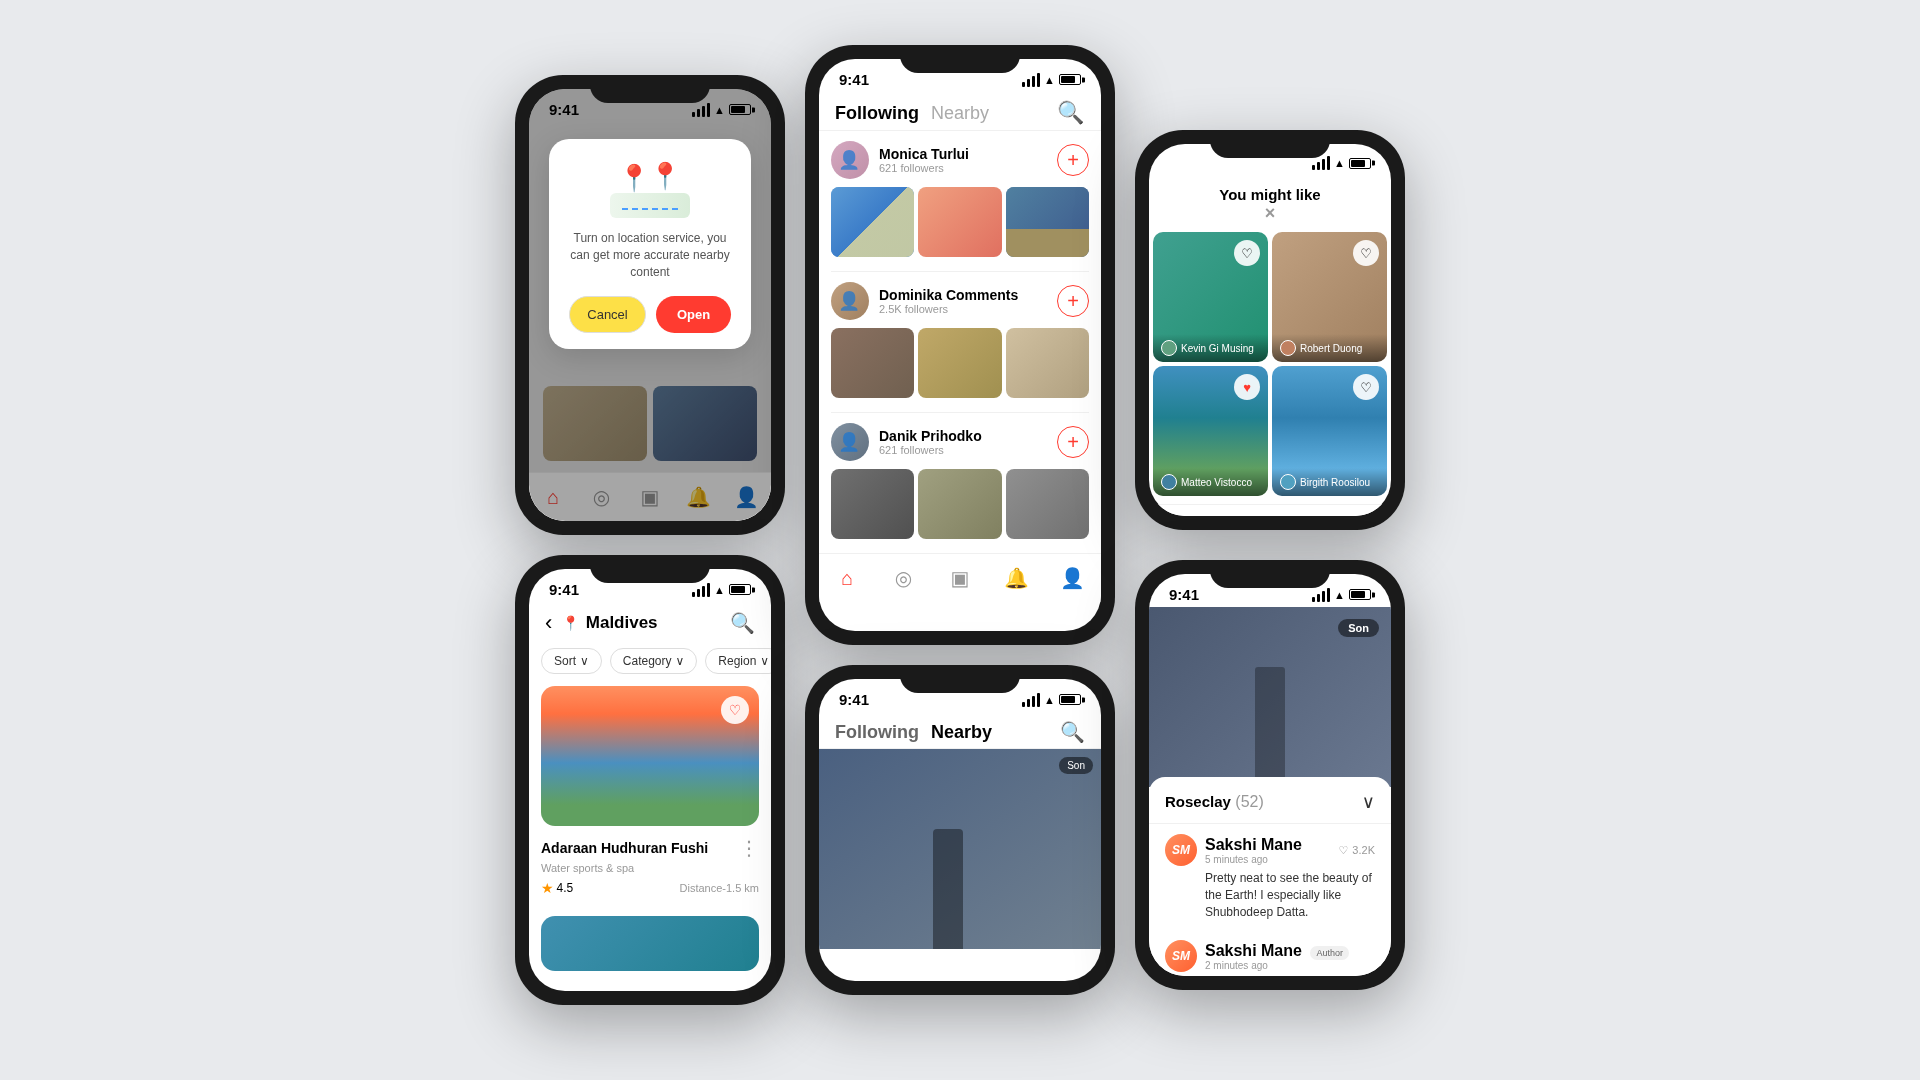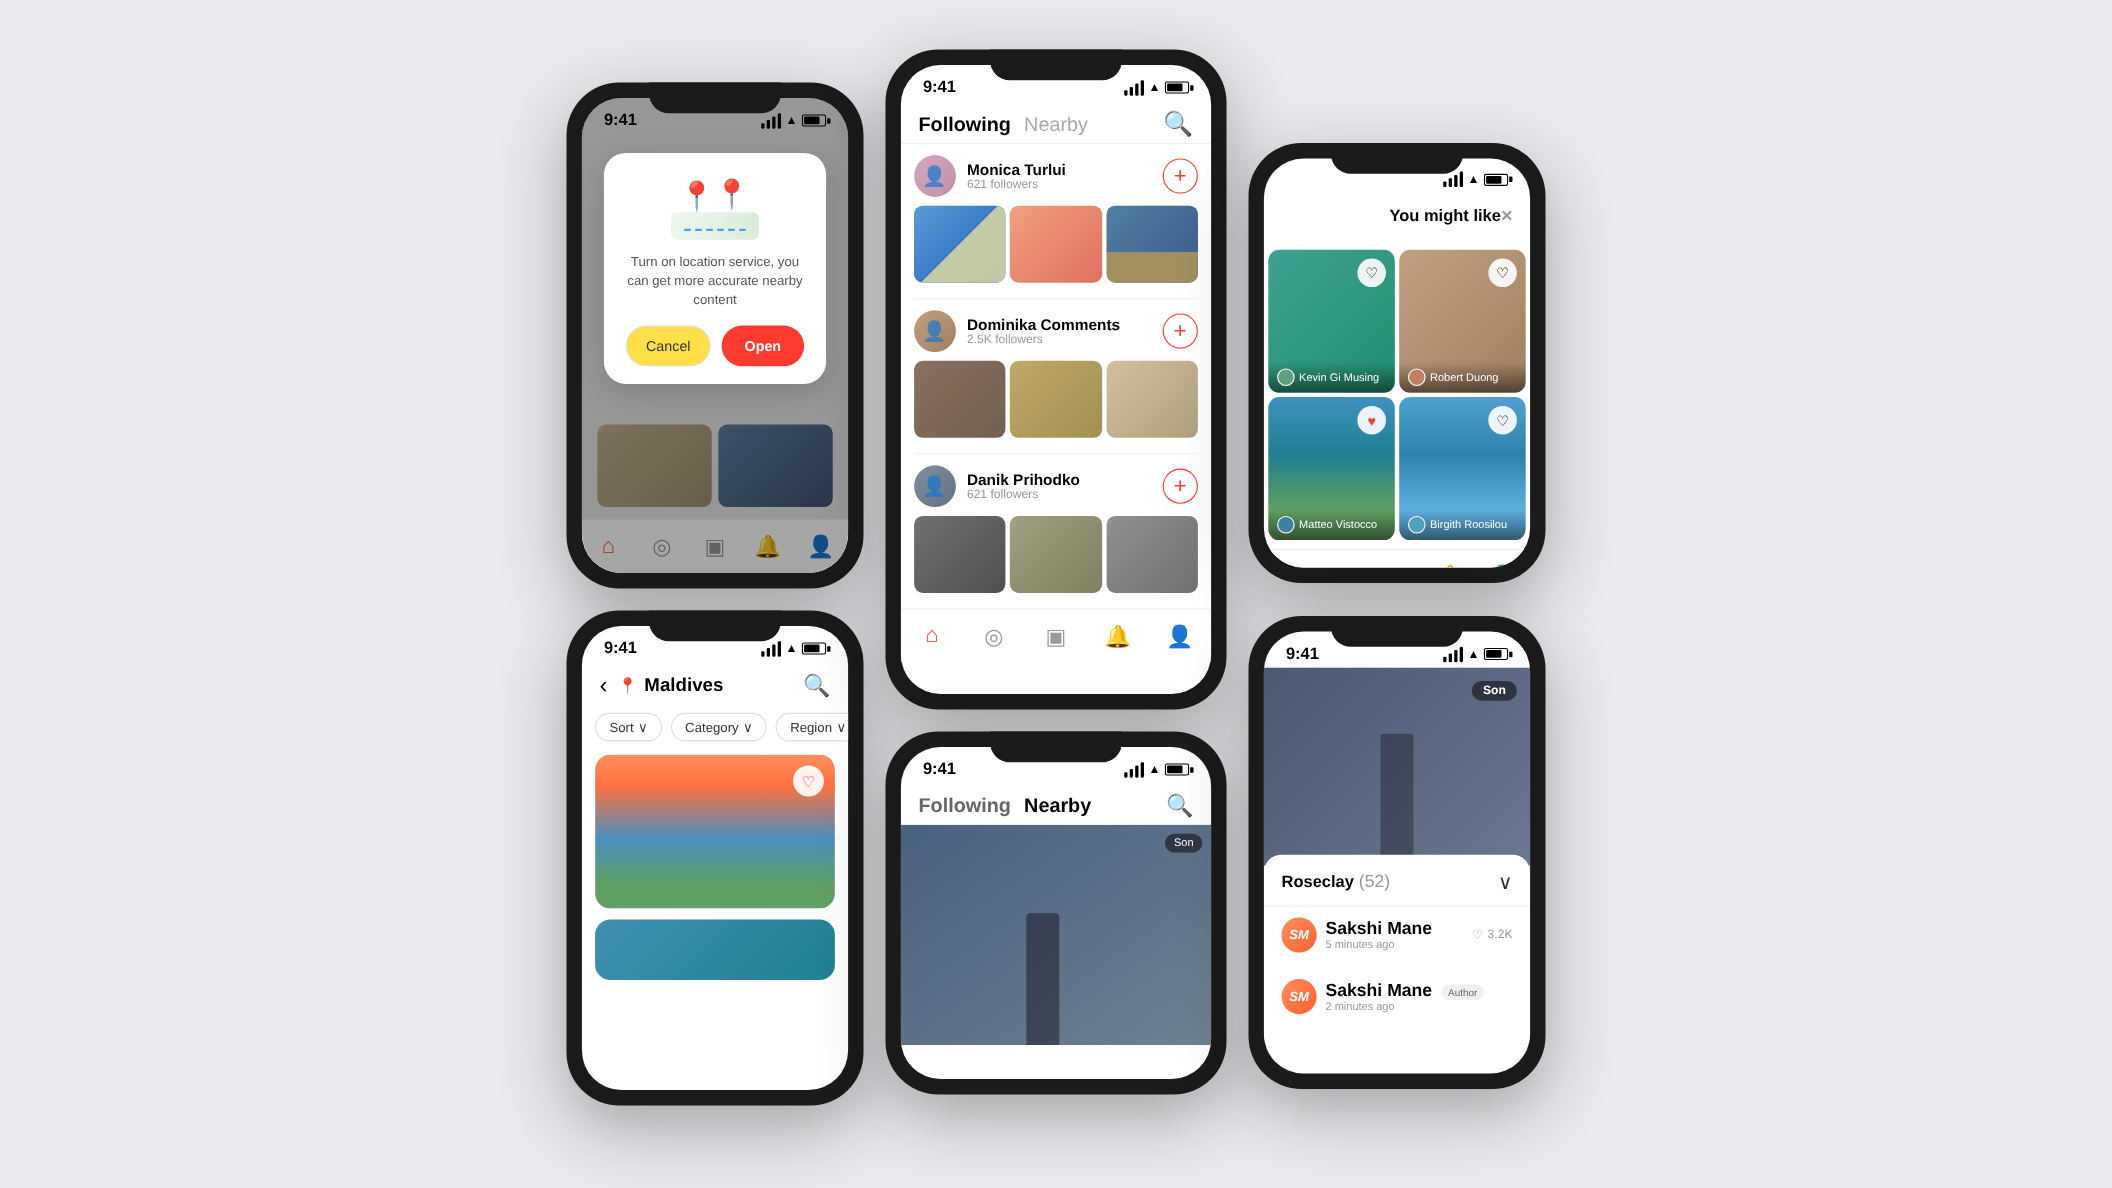--- a/index.html
+++ b/index.html
@@ -189,25 +189,26 @@
       height: 70px;
       border-radius: 8px;
       background: #ddd;
       overflow: hidden;
     }
 
     
     .photo-blue { background: linear-gradient(135deg, #5b9bd5, #3a7bc8); }
     .you-might-like-header {
       display: flex;
-      justify-content: flex-end;
-      align-items: center;
-      padding: 12px 16px 20px;
+      justify-content: flex-start;
+      align-items: center;
+      padding: 12px 16px 8px;
       font-size: 15px;
       font-weight: 600;
+      flex-direction: column;
     }
     .photos-2col {
       display: grid;
       grid-template-columns: 1fr 1fr;
       gap: 4px;
       padding: 0 4px;
     }
     .photo-card {
       position: relative;
       border-radius: 10px;
@@ -494,20 +495,34 @@
             <span>∨</span>
           </div>
         </div>
 
         <div style="margin: 0 12px 10px;">
           <div style="position:relative; border-radius:14px; overflow:hidden;">
             <div class="place-photo" style="background: linear-gradient(to bottom, #ff9060 0%, #ff7040 20%, #4a90c0 55%, #60a060 85%);">
             </div>
             <div class="place-like-btn">♡</div>
           </div>
+          <div class="place-info">
+            <div class="place-name-row">
+              <span class="place-name">Adaraan Hudhuran Fushi</span>
+              <span class="more-btn">⋮</span>
+            </div>
+            <div class="place-type">Water sports &amp; spa</div>
+            <div class="place-meta">
+              <div class="stars">
+                <span class="star-icon">★</span>
+                <span>4.5</span>
+              </div>
+              <span class="distance">Distance-1.5 km</span>
+            </div>
+          </div>
         </div>
 
         <div style="margin: 0 12px; border-radius:14px; overflow:hidden; height:55px; background: linear-gradient(135deg, #4090b0, #208090);">
         </div>
 
       </div>
     </div>
 
   </div>
 
@@ -764,20 +779,21 @@
                 <div>
                   <span class="commenter-name">Sakshi Mane</span>
                   <div class="comment-time">5 minutes ago</div>
                 </div>
               </div>
               <div class="comment-like">
                 <span>♡</span>
                 <span>3.2K</span>
               </div>
             </div>
+            <div class="comment-text">Pretty neat to see the beauty of the Earth! I especially like Shubhodeep Datta.</div>
           </div>
 
           <div class="comment-item">
             <div class="comment-header">
               <div class="commenter-info">
                 <div class="commenter-avatar">SM</div>
                 <div>
                   <span class="commenter-name">Sakshi Mane</span>
                   <span class="author-badge">Author</span>
                   <div class="comment-time">2 minutes ago</div>

